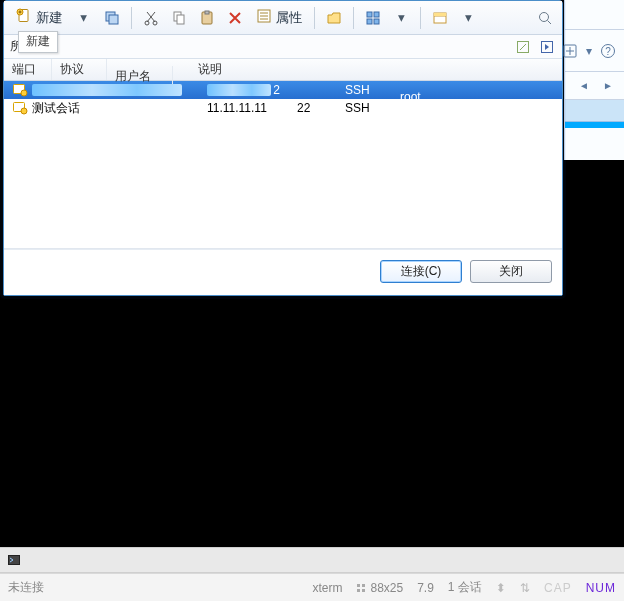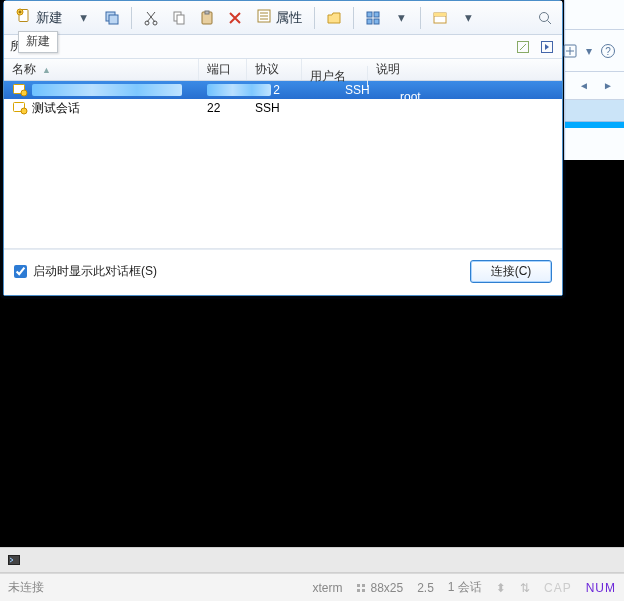--- a/index.html
+++ b/index.html
@@ -128,21 +128,21 @@
     height: 100%;
     display:flex; align-items:center;
     border-right:1px solid #e4eaf1;
   }
   .th:last-child,.td:last-child{border-right:none;}
   .col-name{ width:195px;}
   .col-host{ width:90px;}
   .col-port{ width:48px;}
   .col-proto{ width:55px;}
   .col-user{ width:66px;margin-top:13px;}
-  .col-desc{ flex:1;}
+  .col-desc{ flex:1;margin-left:17px;}
   .sort-ind { margin-left:6px; color:#8aa; font-size:9px;}
   .trow {
     height:18px;
     display:flex;
     align-items:center;
     font-size:12px;
   }
   .trow .td { border-right:1px solid transparent;}
   .trow.selected {
     background: linear-gradient(#3a8be6,#276fd0);
@@ -363,24 +363,20 @@
         <svg width="14" height="14" viewBox="0 0 14 14">
             <rect x="1.5" y="1.5" width="11" height="11" fill="none" stroke="#46a"></rect>
             <path d="M5 4 L9 7 L5 10 Z" fill="#46a"></path>
           </svg>
       </span>
     </span>
   </div>
 
   <div class="table-wrap">
     <div class="thead">
-      <div class="th col-name">
-          <span>名称</span>
-          <span class="sort-ind">▲</span>
-        </div>
       <div class="th col-port">端口</div>
       <div class="th col-proto">协议</div>
       <div class="th col-user">用户名</div>
       <div class="th col-desc">说明</div>
     </div>
 
     <div class="trow selected">
       <div class="td col-name">
         <span class="row-icon">
           <svg width="16" height="16" viewBox="0 0 16 16">
@@ -403,34 +399,32 @@
     <div class="trow">
       <div class="td col-name">
         <span class="row-icon">
           <svg width="16" height="16" viewBox="0 0 16 16">
               <rect x="1.5" y="2.5" width="11" height="9" rx="1" fill="#fff" stroke="#d9a400"></rect>
               <circle cx="12" cy="11" r="3" fill="#ffcf3a" stroke="#c78c00"></circle>
             </svg>
         </span>
         <span>测试会话</span>
       </div>
+      <div class="td col-host">11.11.11.11</div>
       <div class="td col-port">22</div>
       <div class="td col-proto">SSH</div>
       <div class="td col-user"></div>
       <div class="td col-desc"></div>
     </div>
   </div>
 
   <div class="bottom">
-    <label class="chk">
-      <input type="checkbox" checked="" style="">
-      <span>启动时显示此对话框(S)</span>
-    </label>
     <div class="btns">
       <button class="btn primary">连接(C)</button>
+      <button class="btn">关闭</button>
     </div>
   </div>
 </div>
 
 <div class="sendbar">
   <span class="icon">
     <svg width="14" height="14" viewBox="0 0 14 14">
         <rect x="1.5" y="2.5" width="11" height="9" fill="#444" stroke="#222"></rect>
         <path d="M3 5 L6 7 L3 9" fill="none" stroke="#9cf"></path>
       </svg>
@@ -443,19 +437,19 @@
   <span class="seg">xterm</span>
   <span class="seg">
       <svg width="10" height="10" viewBox="0 0 10 10">
         <rect x="1" y="1" width="3" height="3" fill="#aaa"></rect>
         <rect x="6" y="1" width="3" height="3" fill="#aaa"></rect>
         <rect x="1" y="6" width="3" height="3" fill="#aaa"></rect>
         <rect x="6" y="6" width="3" height="3" fill="#aaa"></rect>
       </svg>
       <span>88x25</span>
     </span>
-  <span class="seg">2.5</span>
+  <span class="seg">7.9</span>
   <span class="seg">1 会话</span>
   <span class="seg" style="color:#bbb;">⬍</span>
   <span class="seg" style="color:#bbb;">⇅</span>
   <span class="seg caps" style="color:#ccc;">CAP</span>
   <span class="seg caps" style="color:#6d28d9;">NUM</span>
 </div>
 
 </body></html>

